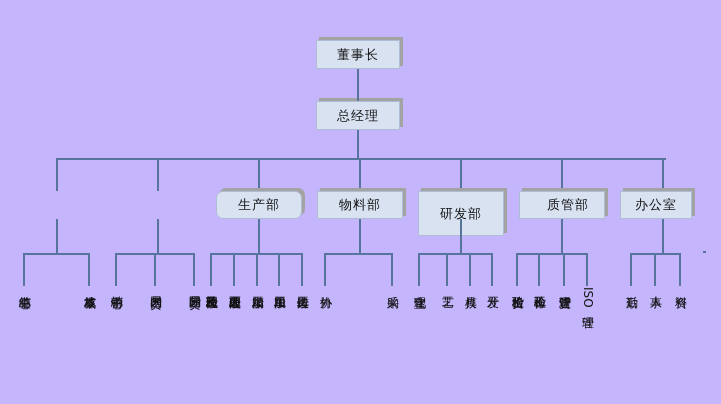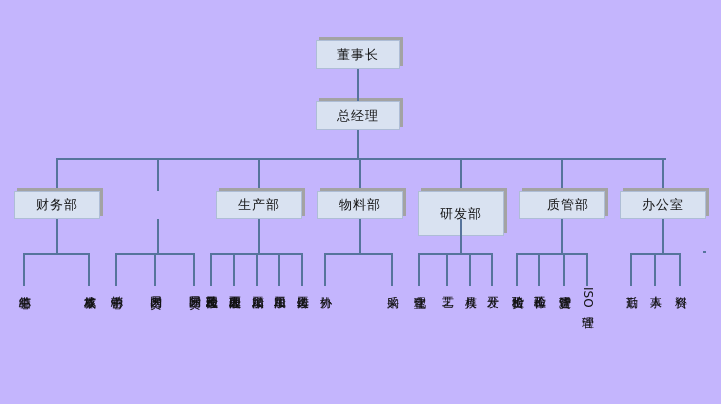--- a/index.html
+++ b/index.html
@@ -37,26 +37,25 @@
   <div class="h" style="left:56px;top:158px;width:610px;"></div>
 
   <div class="v" style="left:56px;top:158px;height:33px;"></div>
   <div class="v" style="left:157px;top:158px;height:33px;"></div>
   <div class="v" style="left:258px;top:158px;height:33px;"></div>
   <div class="v" style="left:359px;top:158px;height:33px;"></div>
   <div class="v" style="left:460px;top:158px;height:33px;"></div>
   <div class="v" style="left:561px;top:158px;height:33px;"></div>
   <div class="v" style="left:662px;top:158px;height:33px;"></div>
 
-  <div class="box" style="left:14px;top:191px;width:86px;height:28px;">财务部</div>
-  <div class="box" style="left:216px;top:191px;width:86px;height:28px;">生产部</div>
+  <div class="box" style="left:216px;top:191px;width:86px;height:28px;border-radius:7px;">生产部</div>
   <div class="box" style="left:317px;top:191px;width:86px;height:28px;">物料部</div>
   <div class="box" style="left:418px;top:191px;width:86px;height:45px;">研发部</div>
   <div class="box" style="left:519px;top:191px;width:86px;height:28px;padding-left:12px;">质管部</div>
-  <div class="box" style="left:620px;top:191px;width:86px;height:28px;">办公室</div>
+  <div class="box" style="left:620px;top:191px;width:72px;height:28px;">办公室</div>
 
   <div class="v" style="left:56px;top:219px;height:34px;"></div>
   <div class="h" style="left:23px;top:253px;width:67px;"></div>
   <div class="v" style="left:23px;top:253px;height:33px;"></div>
   <div class="v" style="left:88px;top:253px;height:33px;"></div>
   <div class="leaf" style="left:18px;top:287px;">结算中心</div>
   <div class="leaf" style="left:83px;top:287px;">成本核算</div>
 
   <div class="v" style="left:157px;top:219px;height:34px;"></div>
   <div class="h" style="left:115px;top:253px;width:80px;"></div>

